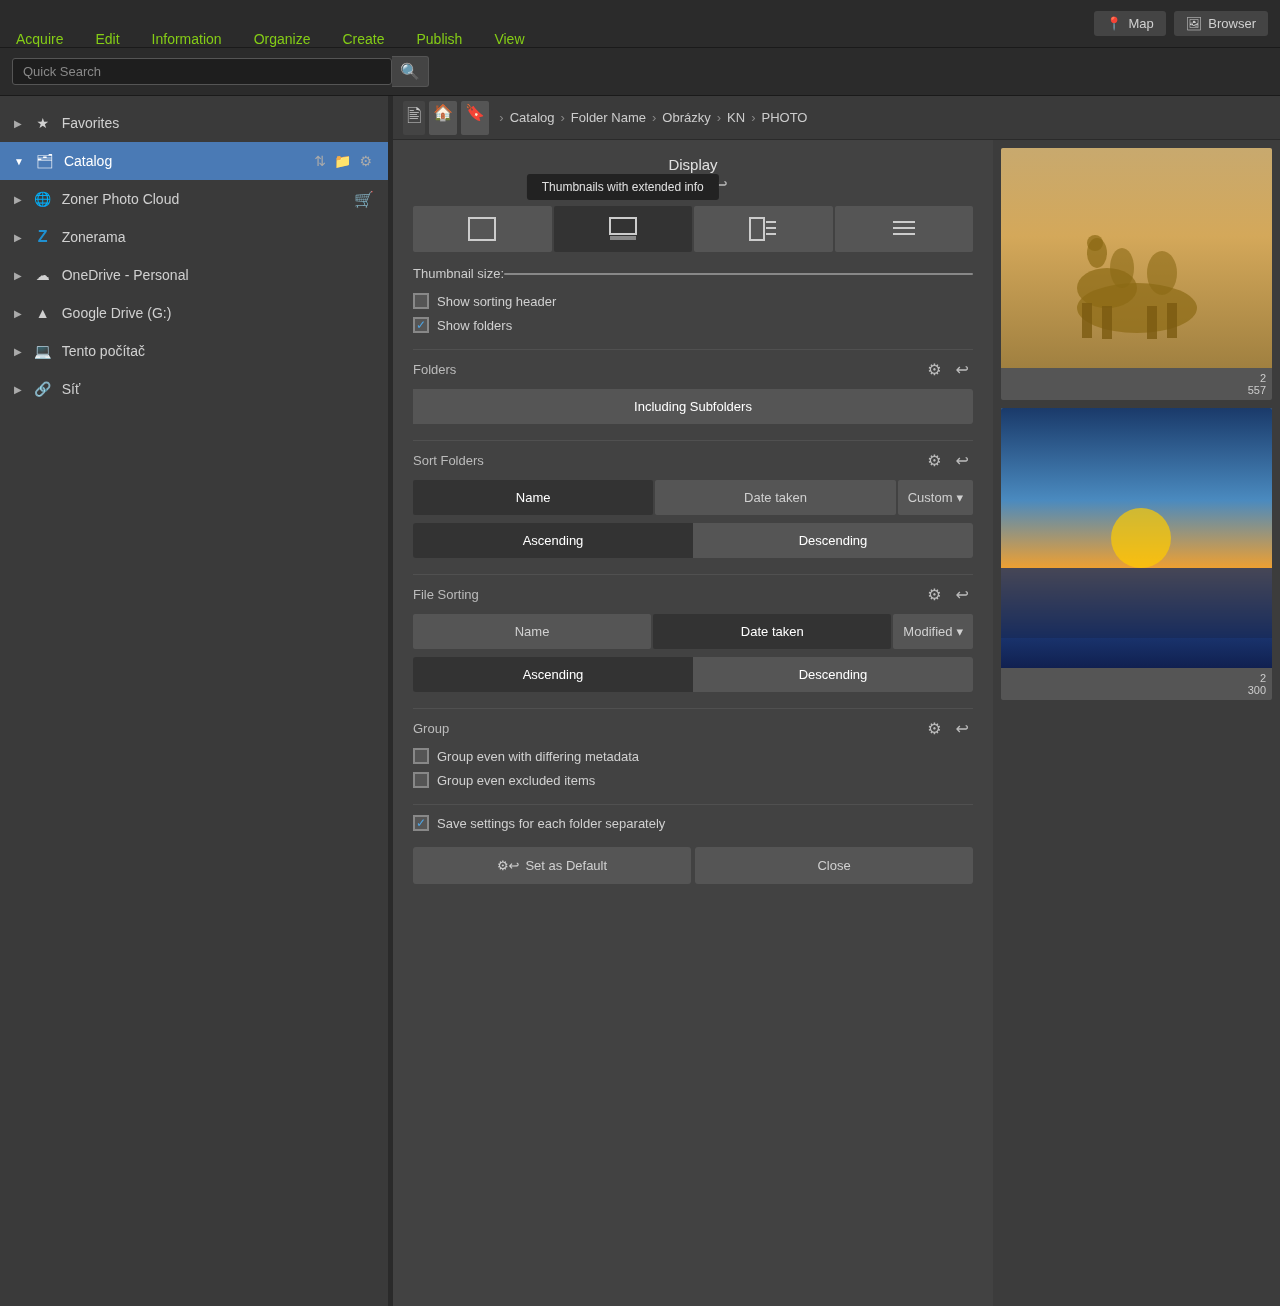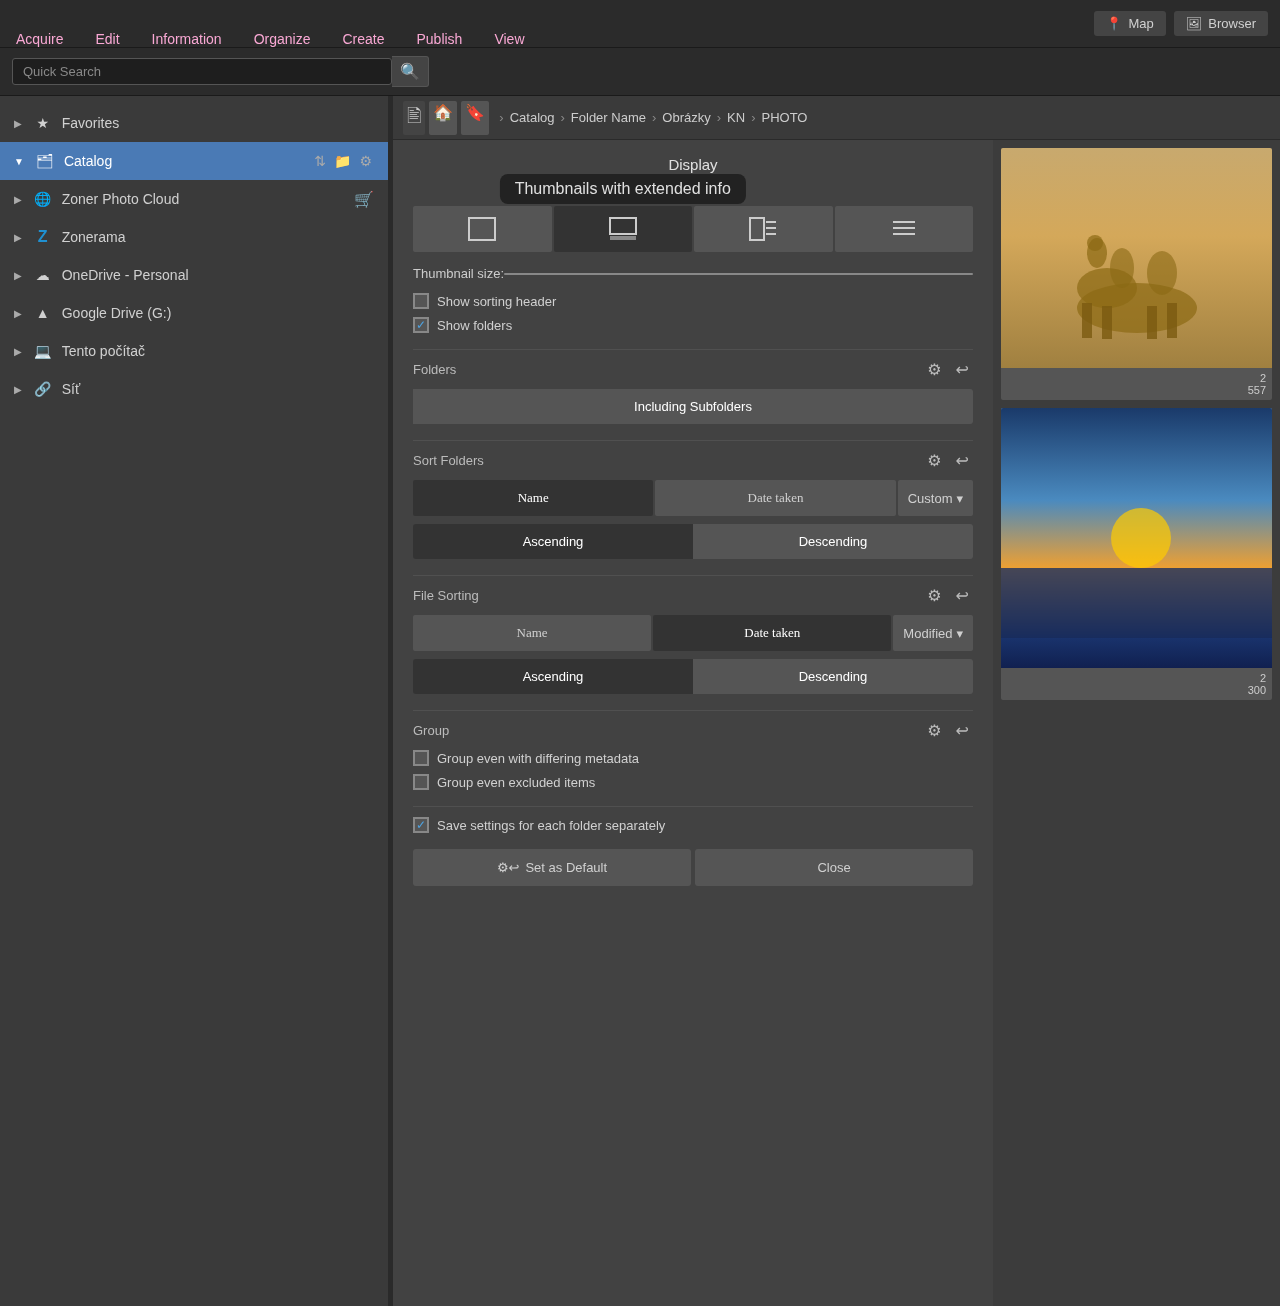--- a/index.html
+++ b/index.html
@@ -16,21 +16,21 @@
     .menu-bar {
       background: #2b2b2b;
       display: flex;
       align-items: center;
       height: 48px;
       padding: 0 12px;
       gap: 24px;
       border-bottom: 1px solid #1a1a1a;
     }
     .menu-item {
-      color: #f9a8d4;
+      color: #84cc16;
       font-size: 14px;
       cursor: pointer;
       padding: 4px 4px;
       margin-top: 31px;
     }
     .menu-spacer { flex: 1; }
     .map-browser {
       display: flex;
       gap: 8px;
     }
@@ -241,23 +241,23 @@
       height: 2px;
       background: #888;
       border-radius: 1px;
     }
 
     
     .tooltip {
       position: absolute;
       background: #222;
       color: #e0e0e0;
-      font-size: 16px;
+      font-size: 12px;
       padding: 6px 15px;
-      border-radius: 8px;
+      border-radius: 3px;
       white-space: nowrap;
       top: -32px;
       left: 50%;
       transform: translateX(-50%);
       z-index: 10;
       pointer-events: none;
     }
 
     
     .checkbox-row {
@@ -332,21 +332,20 @@
       border: none;
       color: #d0d0d0;
       font-size: 13px;
       padding: 10px 14px;
       cursor: pointer;
       border-radius: 2px;
       flex: 1;
       display: flex;
       align-items: center;
       justify-content: center;
-      font-family: Liberation Serif, serif;
     }
     .sort-btn.active {
       background: #333;
       color: #fff;
     }
     .sort-btn-dropdown {
       background: #555;
       border: none;
       color: #d0d0d0;
       font-size: 13px;

